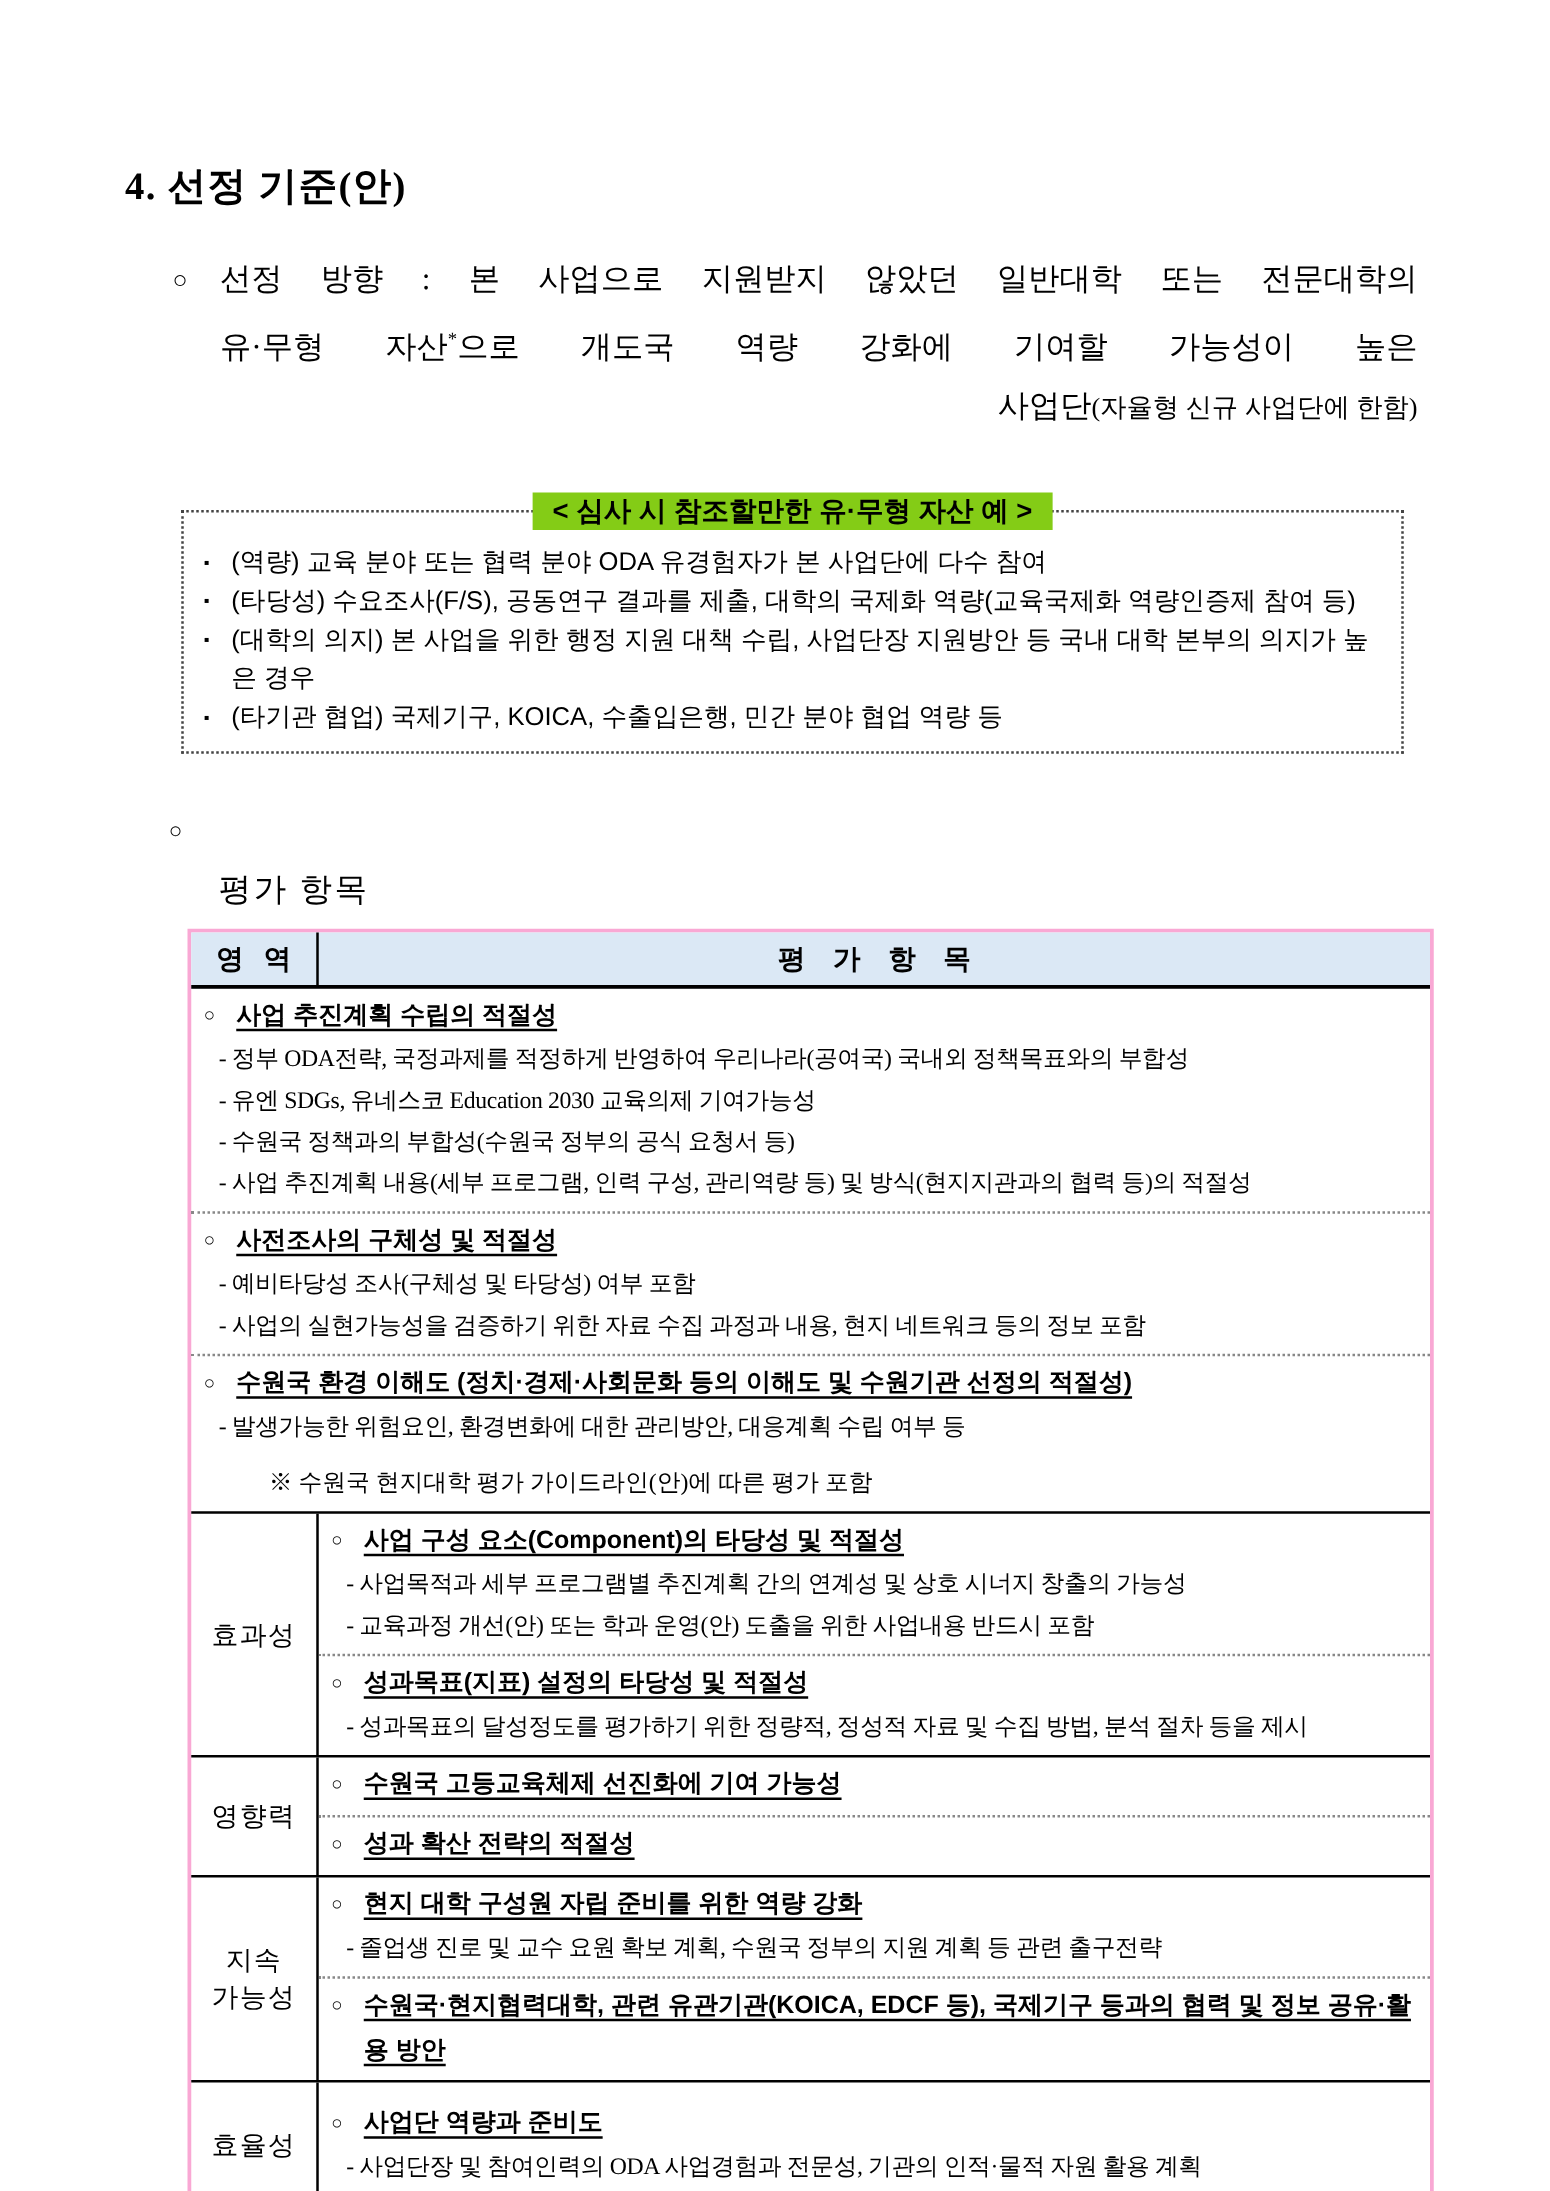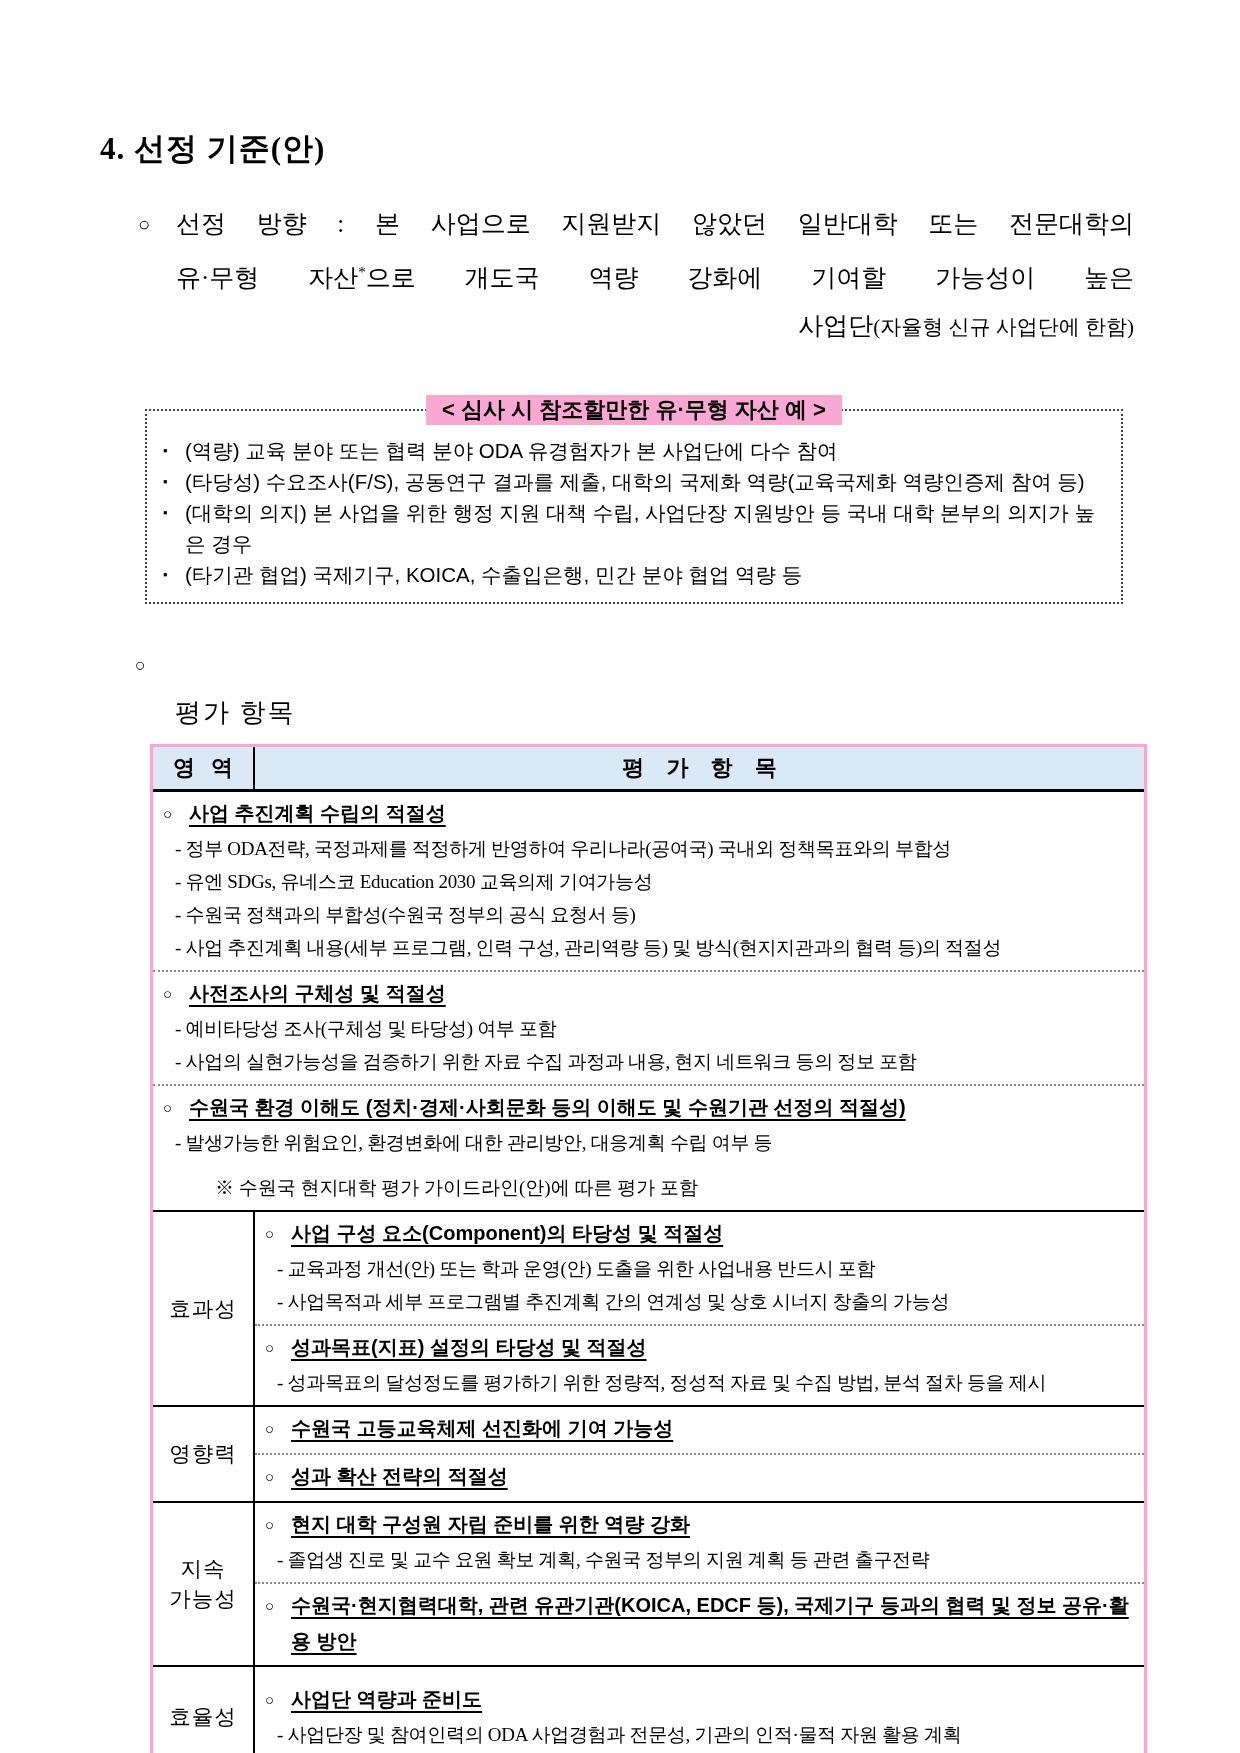--- a/index.html
+++ b/index.html
@@ -17,21 +17,21 @@
   .dir-body { flex:1; max-width:958px; font-size:25px; line-height:48px; }
   .dir-line-j { text-align:justify; text-align-last:justify; }
   .dir-line { text-align:right; }
   .dir-sup { font-size:15px; vertical-align:super; }
   .dir-paren { font-size:21px; }
 
   
   .asset-box { position:relative; margin:58px 20px 0 45px; width:978px;
                border:2px dotted #444; padding:24px 14px 12px 12px; }
   .asset-box-title { position:absolute; top:-16px; left:50%; transform:translateX(-50%);
-               background:#f9a8d4; padding:0 16px; white-space:nowrap;
+               background:#84cc16; padding:0 16px; white-space:nowrap;
                font-family:"Liberation Sans", sans-serif; font-weight:bold; font-size:22px; }
   .asset-item { display:flex; font-family:"Liberation Sans", sans-serif;
                font-size:20.5px; line-height:31px; }
   .asset-bullet { flex:0 0 26px; font-size:13px; line-height:31px; padding-left:4px; }
   .asset-text { flex:1; }
 
   
   .eval-heading { display:flex; margin:44px 0 0 35px; }
   .eval-marker { width:40px; font-size:18px; line-height:34px; }
   .eval-title { font-size:26px; line-height:34px; letter-spacing:2px;margin-top:48px; }
@@ -148,22 +148,22 @@
     </div>
 
     <div class="region">
       <div class="area-label">효과성</div>
       <div class="groups">
         <div class="group">
           <div class="gtitle">
               <span class="omark">○</span>
               <span class="gtext">사업 구성 요소(Component)의 타당성 및 적절성</span>
             </div>
+          <div class="gsub">- 사업목적과 세부 프로그램별 추진계획 간의 연계성 및 상호 시너지 창출의 가능성</div>
           <div class="gsub">- 교육과정 개선(안) 또는 학과 운영(안) 도출을 위한 사업내용 반드시 포함</div>
-          <div class="gsub">- 사업목적과 세부 프로그램별 추진계획 간의 연계성 및 상호 시너지 창출의 가능성</div>
         </div>
         <div class="group">
           <div class="gtitle">
               <span class="omark">○</span>
               <span class="gtext">성과목표(지표) 설정의 타당성 및 적절성</span>
             </div>
           <div class="gsub">- 성과목표의 달성정도를 평가하기 위한 정량적, 정성적 자료 및 수집 방법, 분석 절차 등을 제시</div>
         </div>
       </div>
     </div>

